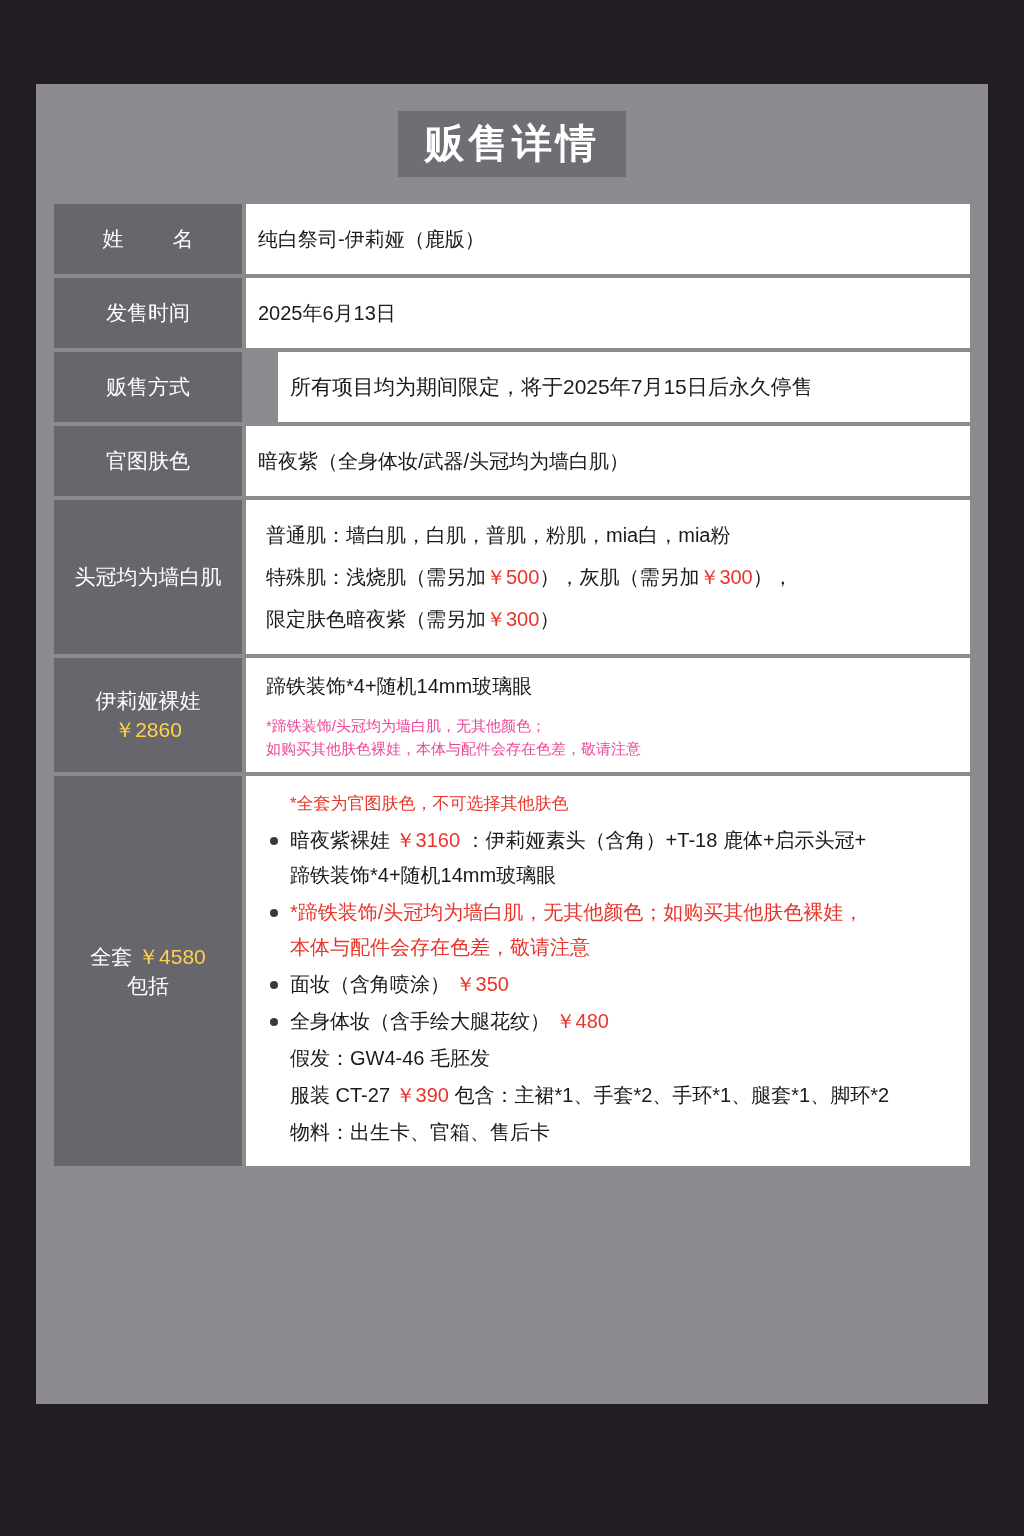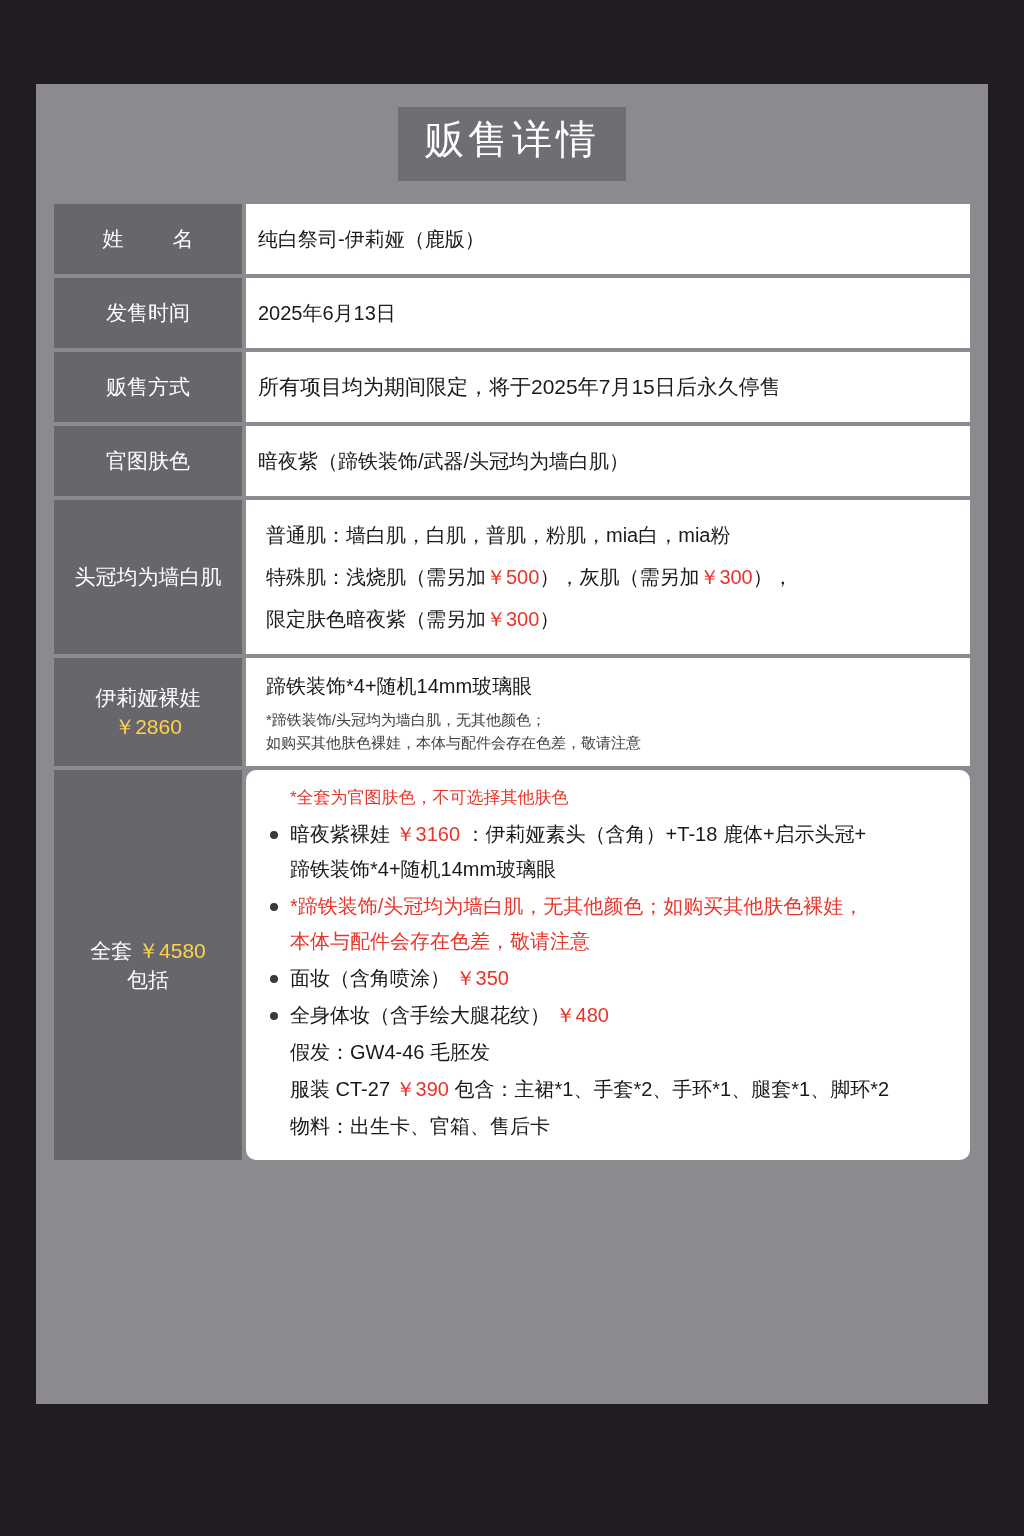--- a/index.html
+++ b/index.html
@@ -24,23 +24,23 @@
   .title-wrap {
     display: flex;
     justify-content: center;
     align-items: center;
     height: 120px;
   }
   .title {
     background: #6e6e74;
     color: #ffffff;
     font-size: 40px;
-    font-weight: normal;
+    font-weight: bold;
     letter-spacing: 4px;
-    padding: 10px 26px 20px 26px;
+    padding: 10px 26px 12px 26px;
     line-height: 1.1;
   }
   .table {
     margin: 0 18px;
     display: flex;
     flex-direction: column;
     gap: 4px;
   }
   .row {
     display: flex;
@@ -85,31 +85,31 @@
     padding: 10px 12px;
     box-sizing: border-box;
     line-height: 1.9;
   }
   .row-name .value,
   .row-date .value,
   .row-method .value,
   .row-skin .value {
     min-height: 70px;
   }
-  .row-method .value { font-size: 21px; }
+  .row-method .value { font-size: 21px; margin-left: 32px; }
   .row-options .value { line-height: 2.1; padding: 14px 20px; }
   .row-nude .value { padding: 12px 20px; line-height: 1.65; }
-  .row-full .value { padding: 14px 18px; line-height: 1.75; border-radius: 10px; }
+  .row-full .value { padding: 14px 18px; line-height: 1.75; }
 
   .yen { color: #e8352b; }
   .note-red {
-    color: #404040;
+    color: #ec4899;
     font-size: 15px;
     line-height: 1.5;
-    margin-top: 6px;
+    margin-top: 12px;
   }
   .note-red2 {
     color: #e8352b;
     font-size: 17px;
     line-height: 1.7;
   }
   .bullets {
     list-style: none;
     margin: 0;
     padding: 0;
@@ -165,21 +165,21 @@
       <div class="value">2025年6月13日</div>
     </div>
 
     <div class="row row-method">
       <div class="label">贩售方式</div>
       <div class="value">所有项目均为期间限定，将于2025年7月15日后永久停售</div>
     </div>
 
     <div class="row row-skin">
       <div class="label">官图肤色</div>
-      <div class="value">暗夜紫（蹄铁装饰/武器/头冠均为墙白肌）</div>
+      <div class="value">暗夜紫（全身体妆/武器/头冠均为墙白肌）</div>
     </div>
 
     <div class="row row-options">
       <div class="label">头冠均为墙白肌</div>
       <div class="value">
         <div>普通肌：墙白肌，白肌，普肌，粉肌，mia白，mia粉</div>
         <div>
           <span>特殊肌：浅烧肌（需另加</span><span class="yen">￥500</span><span>），灰肌（需另加</span><span class="yen">￥300</span><span>），</span>
         </div>
         <div>

